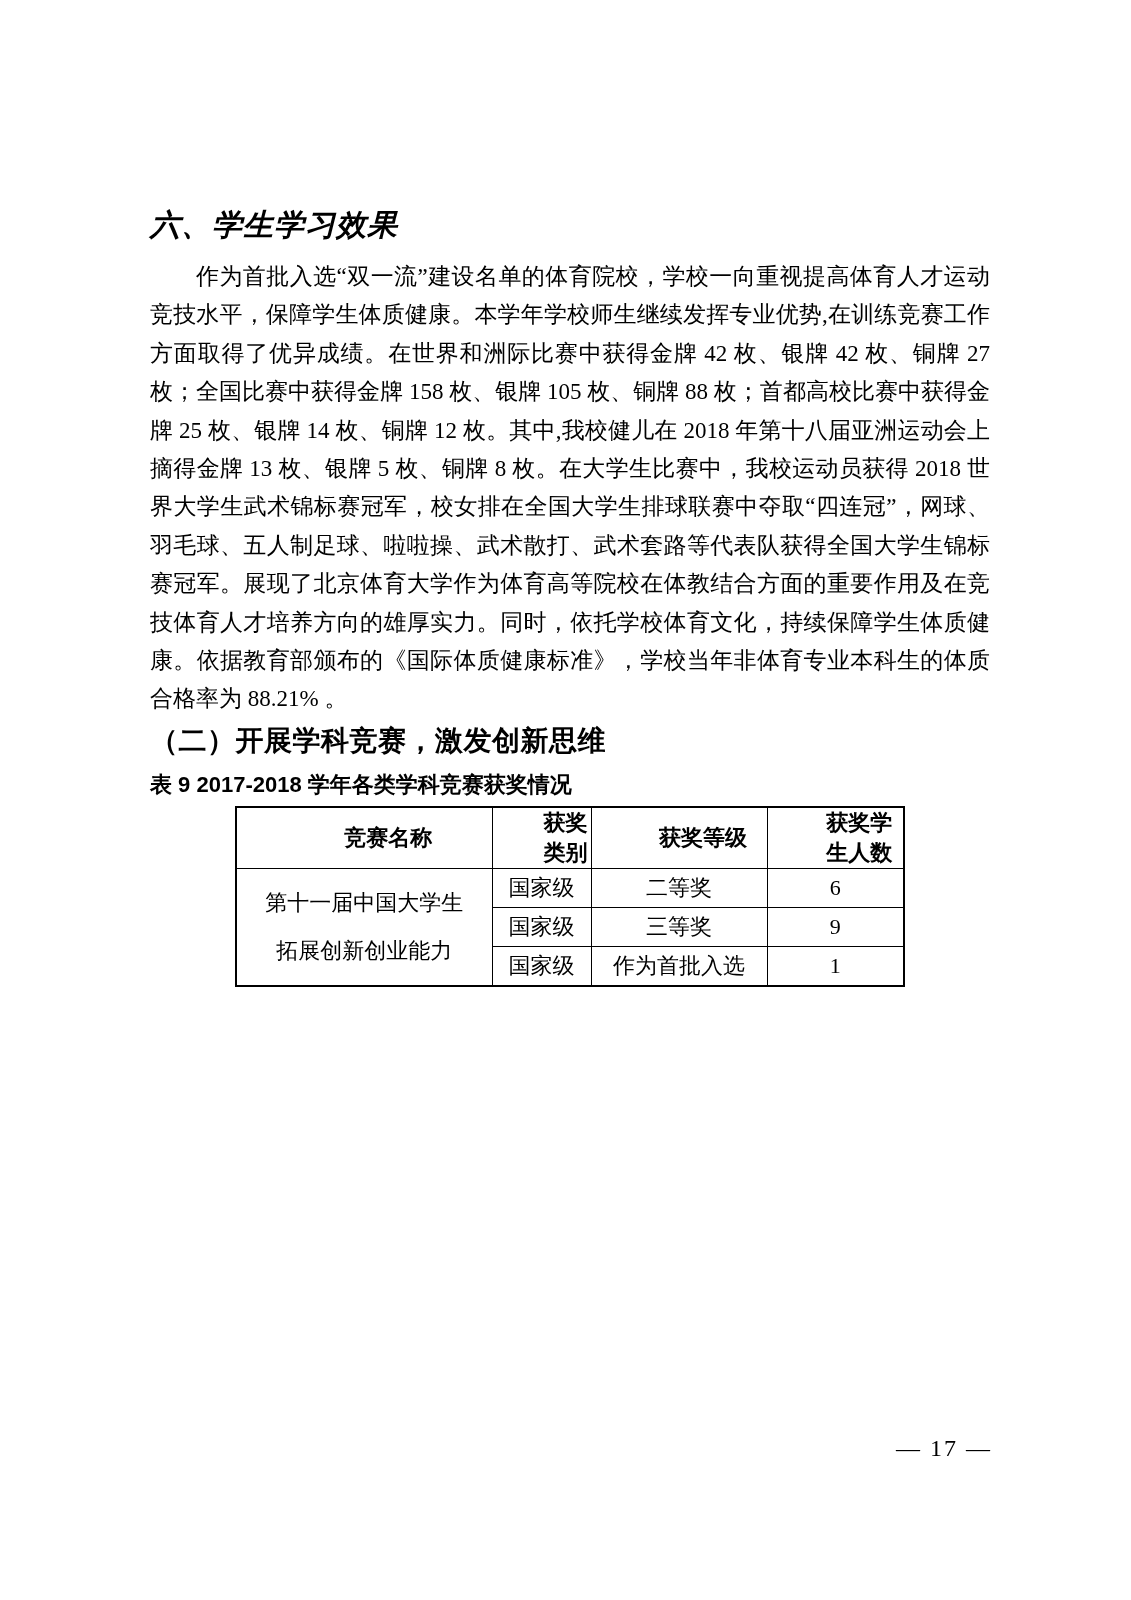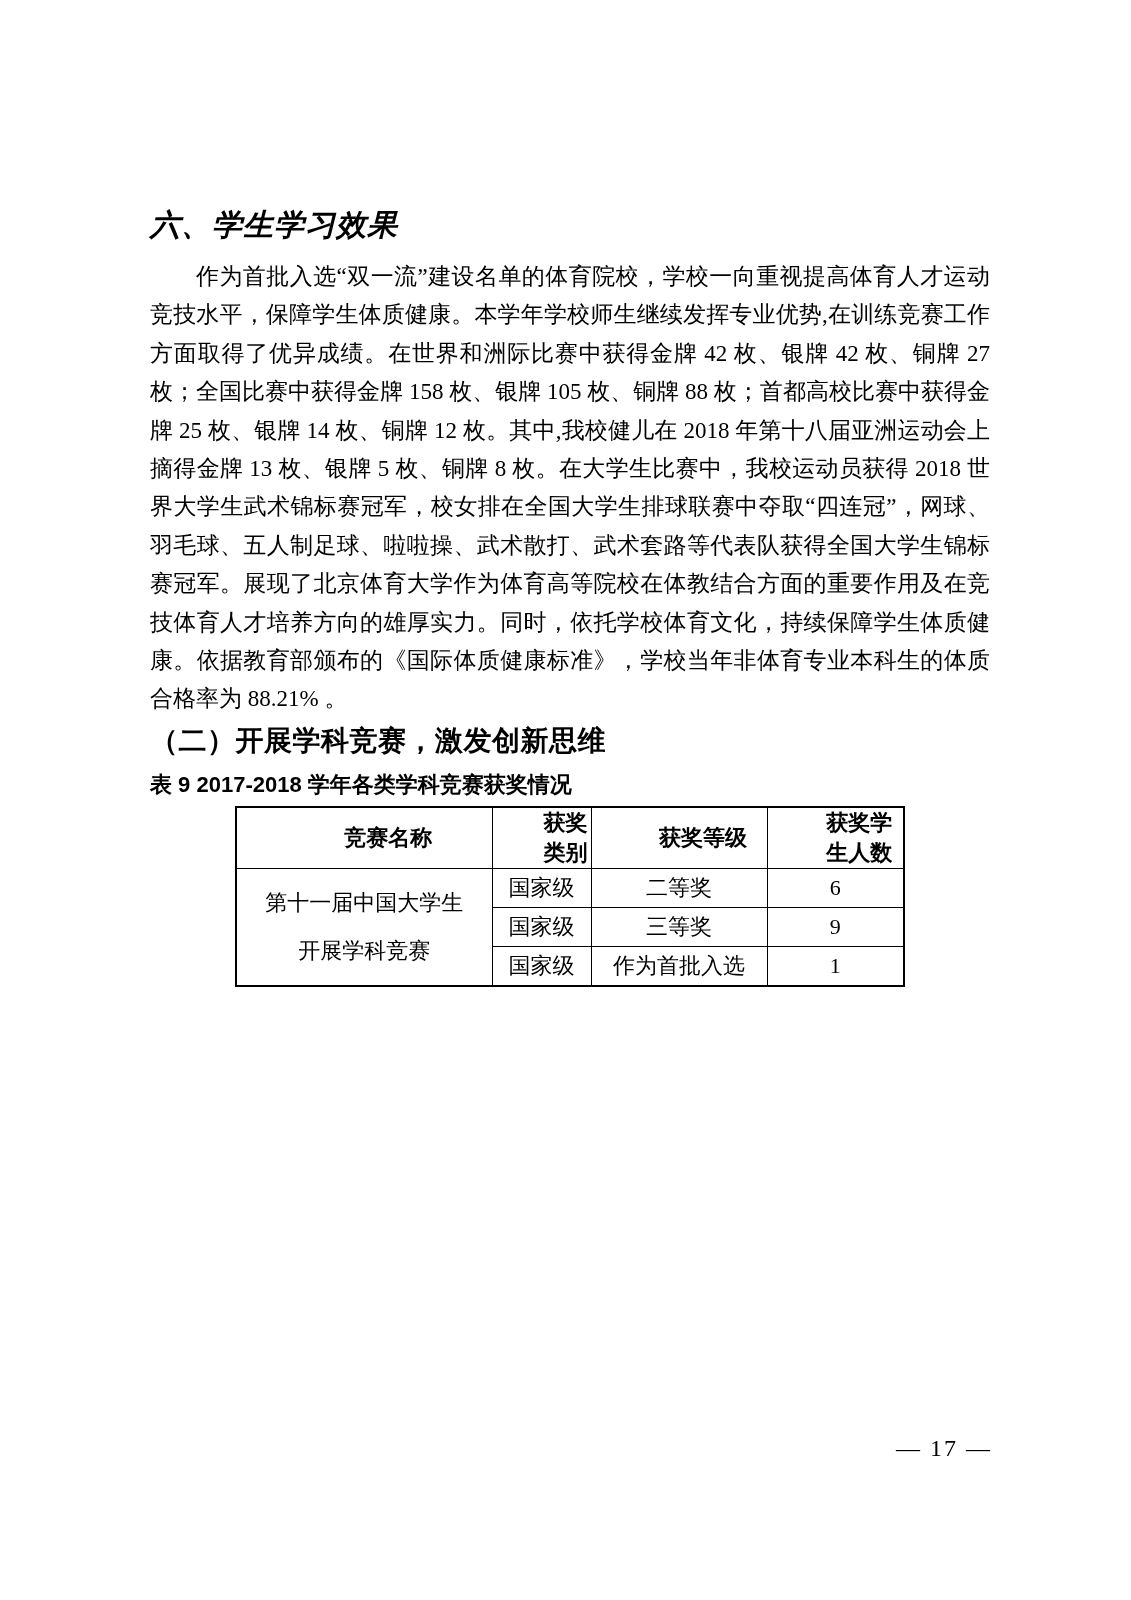--- a/index.html
+++ b/index.html
@@ -118,21 +118,21 @@
         <th>竞赛名称</th>
         <th>获奖类别</th>
         <th>获奖等级</th>
         <th>获奖学生人数</th>
       </tr>
     </thead>
     <tbody>
       <tr>
         <td class="comp-name" rowspan="3">
           <div>第十一届中国大学生</div>
-          <div>开展学科竞赛</div>
+          <div>拓展创新创业能力</div>
         </td>
         <td>国家级</td>
         <td>二等奖</td>
         <td>6</td>
       </tr>
       <tr>
         <td>国家级</td>
         <td>三等奖</td>
         <td>9</td>
       </tr>

